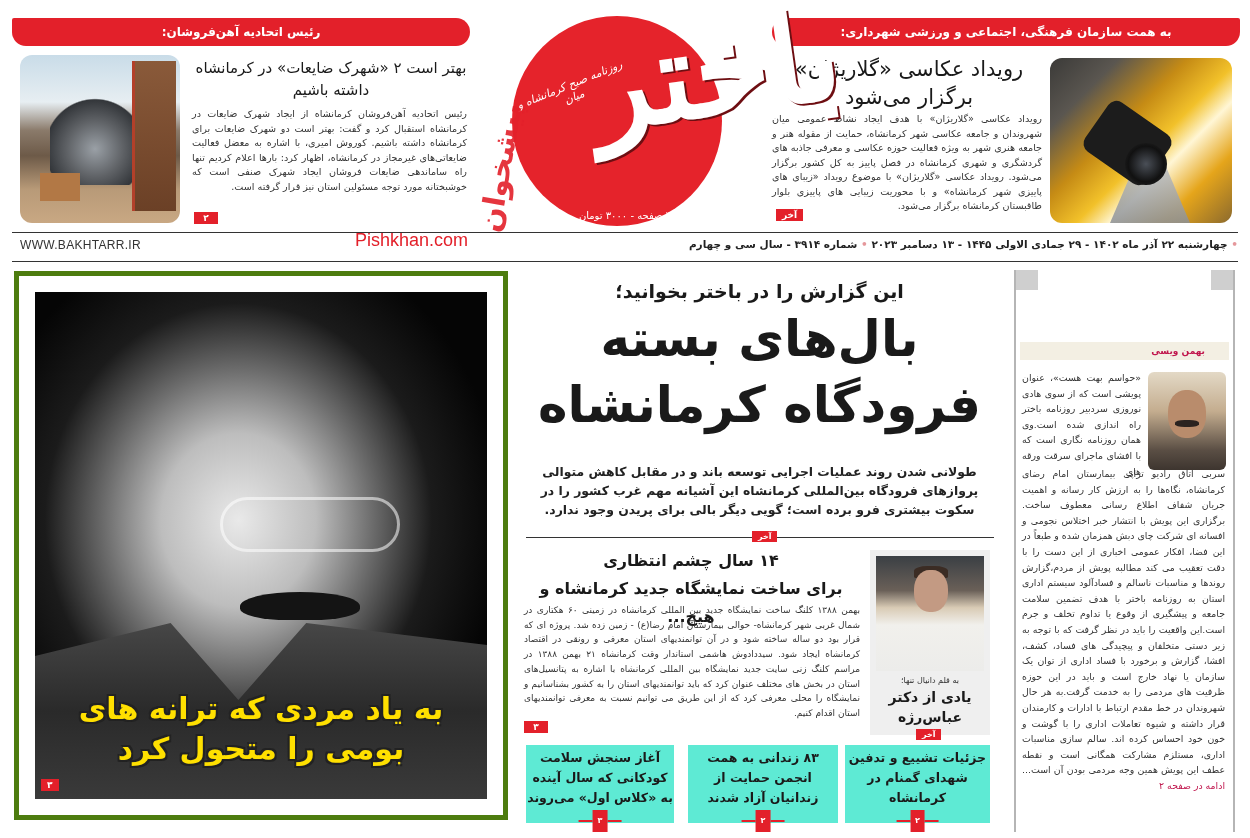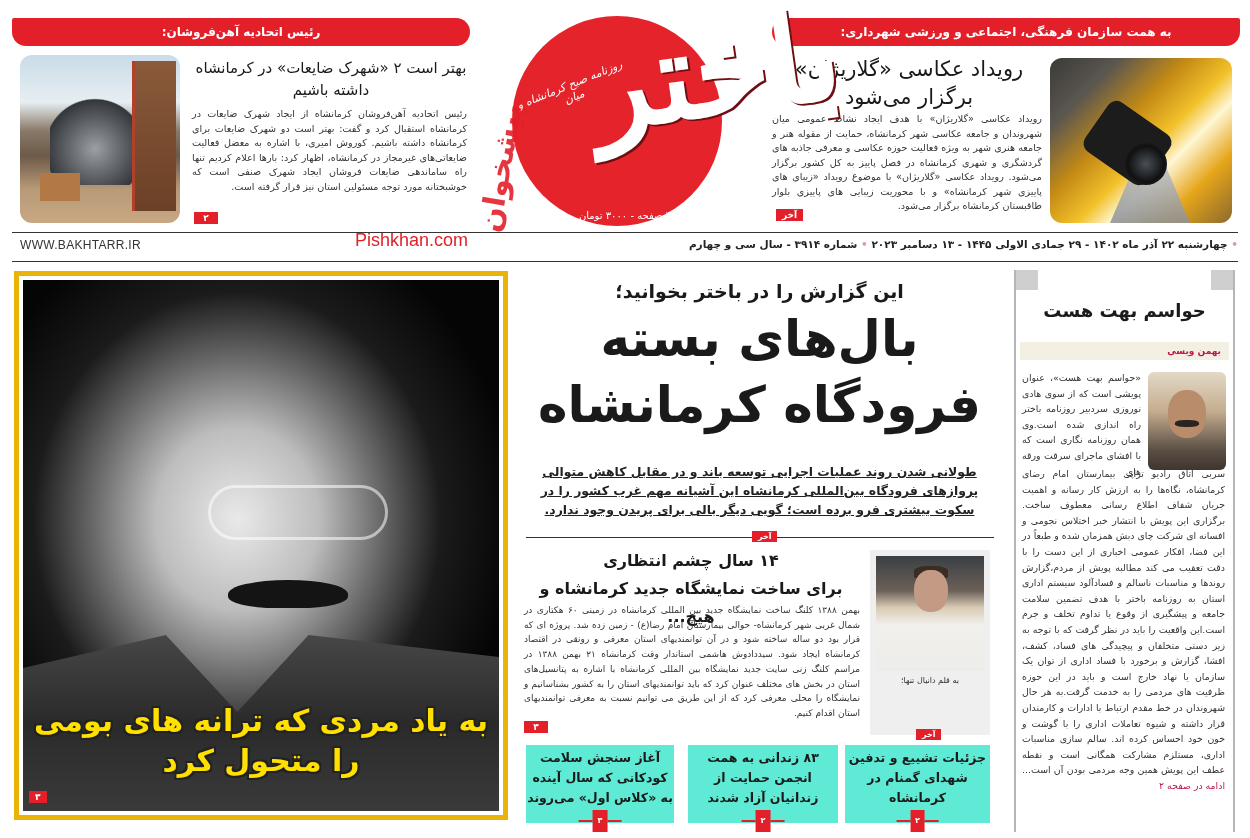--- a/index.html
+++ b/index.html
@@ -43,32 +43,32 @@
 
   
   .rule { height: 1px; background: #333; }
   .rule-top { left: 12px; top: 232px; width: 1226px; }
   .rule-bot { left: 12px; top: 261px; width: 1226px; }
   .site-url { left: 20px; top: 238px; font-size: 12px; color: #333; letter-spacing: 0.3px; font-family: "Liberation Sans", sans-serif; }
   .date-line { left: 640px; top: 238px; width: 598px; font-size: 10.5px; font-weight: bold; color: #222; text-align: right; direction: rtl; }
   .dot { color: #e5979b; }
 
   
-  .feature-frame { left: 14px; top: 271px; width: 494px; height: 549px; border: 5px solid #eab308; background: #fff; padding: 4px; }
+  .feature-frame { left: 14px; top: 271px; width: 494px; height: 549px; border: 5px solid #4d7c0f; background: #fff; padding: 16px; }
   .feature-photo { width: 100%; height: 100%; background: radial-gradient(ellipse at 45% 45%, #e9e9e9 0%, #bdbdbd 22%, #6d6d6d 38%, #1b1b1b 55%, #050505 75%); position: relative; overflow: hidden; }
   .feature-photo .suit { position: absolute; left: 0; bottom: 0; width: 100%; height: 220px; background: linear-gradient(180deg, #555 0%, #2a2a2a 60%, #3a3a3a 100%); clip-path: polygon(0 35%, 30% 20%, 45% 55%, 60% 20%, 100% 30%, 100% 100%, 0 100%); }
   .feature-photo .glasses { position: absolute; left: 185px; top: 205px; width: 180px; height: 55px; border: 3px solid rgba(255,255,255,0.55); border-radius: 30px; }
   .feature-photo .mustache { position: absolute; left: 205px; top: 300px; width: 120px; height: 28px; background: #141414; border-radius: 50% 50% 40% 40%; }
   .feature-caption { position: absolute; left: 0; right: 0; bottom: 30px; text-align: center; direction: rtl; color: #ffe000; font-weight: bold; font-size: 30px; line-height: 40px; text-shadow: -2px -2px 0 #222, 2px -2px 0 #222, -2px 2px 0 #222, 2px 2px 0 #222; }
   .feature-tag { position: absolute; left: 6px; bottom: 8px; }
 
   
   .kicker { left: 522px; top: 280px; width: 475px; text-align: center; font-size: 19px; font-weight: bold; direction: rtl; }
   .lead-title { left: 522px; top: 306px; width: 475px; text-align: center; font-size: 50px; line-height: 66px; font-weight: 900; direction: rtl; letter-spacing: 1px; }
-  .lead-body { left: 522px; top: 462px; width: 475px; text-align: center; font-size: 12.4px; line-height: 19px; font-weight: bold; direction: rtl; color: #222; text-decoration: underline; }
+  .lead-body { left: 522px; top: 462px; width: 475px; text-align: center; font-size: 12.4px; line-height: 19px; font-weight: bold; direction: rtl; color: #222; }
   .rule-mid { left: 526px; top: 537px; width: 468px; }
   .tag-akhar-mid { left: 752px; top: 531px; font-size: 8px; }
 
   
   .exh-title { left: 522px; top: 547px; width: 338px; text-align: center; font-weight: bold; font-size: 16px; line-height: 28px; direction: rtl; }
   .exh-body { left: 524px; top: 603px; width: 336px; font-size: 9px; line-height: 14.7px; color: #333; direction: rtl; text-align: justify; }
   .tag-3-mid { left: 524px; top: 721px; width: 24px; text-align: center; }
 
   
   .memoir-box { left: 870px; top: 550px; width: 120px; height: 185px; background: #efefef; }
@@ -87,21 +87,21 @@
   .brief-tag { position: absolute; bottom: -9px; left: 50%; transform: translateX(-50%); display: flex; align-items: center; }
   .brief-tag .line { width: 14px; height: 2px; background: #e3202a; }
   .brief-tag .tag { font-size: 8px; padding: 1px 5px; }
 
   
   .editorial { left: 1014px; top: 270px; width: 221px; height: 562px; border-left: 2px solid #b5b5b5; border-right: 2px solid #b5b5b5; }
   .ed-head { position: absolute; left: 0; right: 0; top: 0; height: 20px; display: flex; }
   .ed-head .gray { width: 22px; background: #cfcfcf; }
   .ed-head .red { flex: 1; background: #e3202a; color: #fff; font-size: 10px; text-align: center; line-height: 20px; direction: rtl; margin: 16px 5px; }
   .ed-title { position: absolute; left: 0; right: 0; top: 30px; text-align: center; font-size: 18px; font-weight: bold; direction: rtl; }
-  .ed-author-bar { position: absolute; left: 4px; right: 4px; top: 72px; height: 18px; background: #f3efe3; direction: rtl; padding-right: 8px; font-size: 9px; font-weight: bold; color: #c0164d; line-height: 18px; }
+  .ed-author-bar { position: absolute; left: 4px; right: 4px; top: 72px; height: 18px; background: #f3efe3; direction: rtl; padding-right: 24px; font-size: 9px; font-weight: bold; color: #c0164d; line-height: 18px; }
   .ed-photo { position: absolute; left: 132px; top: 102px; width: 78px; height: 98px; border-radius: 6px; background: linear-gradient(180deg, #e3d9c6 0%, #c4ad8f 40%, #5a4e44 80%, #3d352f 100%); overflow: hidden; }
   .ed-photo .face { position: absolute; left: 20px; top: 18px; width: 38px; height: 48px; background: #b98c6c; border-radius: 45%; }
   .ed-photo .moust { position: absolute; left: 27px; top: 48px; width: 24px; height: 7px; background: #2b2320; border-radius: 40%; }
   .ed-body-top { position: absolute; right: 92px; left: 6px; top: 100px; font-size: 9.4px; line-height: 15.6px; color: #333; direction: rtl; text-align: justify; }
   .ed-body { position: absolute; left: 6px; right: 8px; top: 196px; font-size: 9.4px; line-height: 15.6px; color: #333; direction: rtl; text-align: justify; }
   .ed-continue { color: #c0164d; }
 </style>
 </head>
 <body>
 
@@ -168,20 +168,21 @@
 </h2>
 <p class="abs exh-body">بهمن ۱۳۸۸ کلنگ ساخت نمایشگاه جدید بین المللی کرمانشاه در زمینی ۶۰ هکتاری در شمال غربی شهر کرمانشاه- حوالی بیمارستان امام رضا(ع) - زمین زده شد. پروژه ای که قرار بود دو ساله ساخته شود و در آن توانمندیهای استان معرفی و رونقی در اقتصاد کرمانشاه ایجاد شود. سیددادوش هاشمی استاندار وقت کرمانشاه ۲۱ بهمن ۱۳۸۸ در مراسم کلنگ زنی سایت جدید نمایشگاه بین المللی کرمانشاه با اشاره به پتانسیل‌های استان در بخش های مختلف عنوان کرد که باید توانمندیهای استان را به کشور بشناسانیم و نمایشگاه را محلی معرفی کرد که از این طریق می توانیم نسبت به معرفی توانمندیهای استان اقدام کنیم.</p>
 <span class="abs tag tag-3-mid">۳</span>
 
 <div class="abs memoir-box">
   <div class="memoir-photo">
     <div class="hair"></div>
     <div class="face"></div>
   </div>
   <div class="memoir-kicker">به قلم دانیال تنها؛</div>
+  <div class="memoir-title">یادی از دکتر عباس‌رژه</div>
   <span class="tag memoir-tag">آخر</span>
 </div>
 
 <div class="abs brief brief-1">
   <span>جزئیات تشییع و تدفین شهدای گمنام در کرمانشاه</span>
   <div class="brief-tag">
       <span class="line"></span>
       <span class="tag">۲</span>
       <span class="line"></span>
     </div>
@@ -202,21 +203,20 @@
       <span class="line"></span>
     </div>
 </div>
 
 <div class="abs editorial">
   <div class="ed-head">
     <span class="gray"></span>
     <span class="red">سرمقاله</span>
     <span class="gray"></span>
   </div>
-  <div class="ed-title">حواسم بهت هست</div>
   <div class="ed-author-bar">بهمن ویسی</div>
   <div class="ed-photo">
     <div class="face"></div>
     <div class="moust"></div>
   </div>
   <p class="ed-body-top">«حواسم بهت هست»، عنوان پویشی است که از سوی هادی نوروزی سردبیر روزنامه باختر راه اندازی شده است.وی همان روزنامه نگاری است که با افشای ماجرای سرقت ورقه های</p>
   <p class="ed-body">
     <span>سربی اتاق رادیو تراپی بیمارستان امام رضای کرمانشاه، نگاه‌ها را به ارزش کار رسانه و اهمیت جریان شفاف اطلاع رسانی معطوف ساخت. برگزاری این پویش با انتشار خبر اختلاس نجومی و افسانه ای شرکت چای دبش همزمان شده و طبعاً در این فضا، افکار عمومی اخباری از این دست را با دقت تعقیب می کند مطالبه پویش از مردم،گزارش روندها و مناسبات ناسالم و فسادآلود سیستم اداری استان به روزنامه باختر با هدف تضمین سلامت جامعه و پیشگیری از وقوع یا تداوم تخلف و جرم است.این واقعیت را باید در نظر گرفت که با توجه به زیر دستی متخلفان و پیچیدگی های فساد، کشف، افشا، گزارش و برخورد با فساد اداری از توان یک سازمان یا نهاد خارج است و باید در این حوزه ظرفیت های مردمی را به خدمت گرفت.به هر حال شهروندان در خط مقدم ارتباط با ادارات و کارمندان قرار داشته و شیوه تعاملات اداری را با گوشت و خون خود احساس کرده اند. سالم سازی مناسبات اداری، مستلزم مشارکت همگانی است و نقطه عطف این پویش همین وجه مردمی بودن آن است...</span>
     <span class="ed-continue">ادامه در صفحه ۲</span>
   </p>

